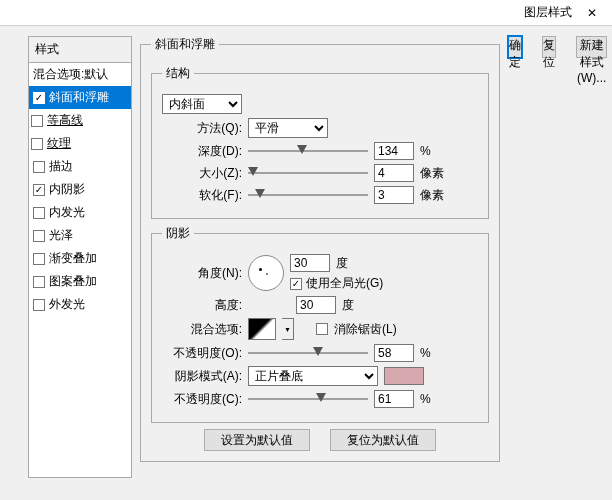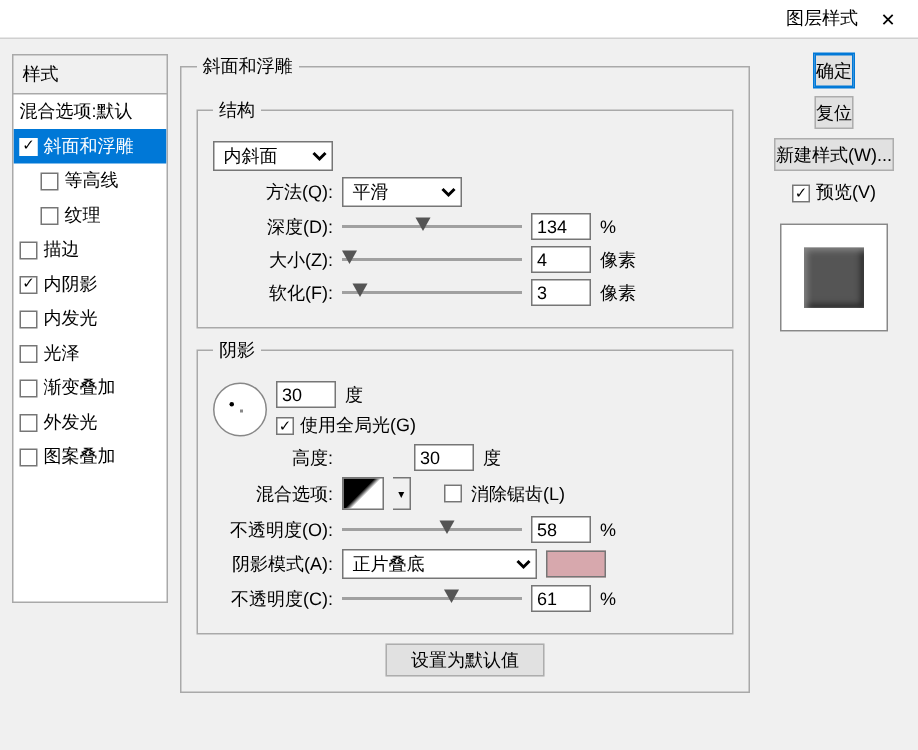--- a/index.html
+++ b/index.html
@@ -1,25 +1,25 @@
 <!DOCTYPE html>
 <html><head>
 <meta charset="utf-8">
 <style>
 * { box-sizing: border-box; margin: 0; padding: 0; font-family: "Microsoft YaHei", "SimSun", Arial, sans-serif; font-size: 12px; }
 body { background: #f0f0f0; width: 612px; height: 500px; overflow: hidden; }
 .titlebar { background: #fff; height: 26px; display: flex; align-items: center; justify-content: flex-end; border-bottom: 1px solid #d0d0d0; padding-left: 8px; }
 .titlebar .close { width: 40px; height: 26px; display: flex; align-items: center; justify-content: center; font-size: 14px; }
 .content { display: flex; height: 474px; padding: 10px 8px; gap: 8px; }
-.sidebar { width: 104px; }
+.sidebar { width: 104px; margin-left: 20px; }
 .sidebar-header { background: #f0f0f0; padding: 4px 6px; border: 1px solid #a9a9a9; border-bottom: none; }
-.stylelist { border: 1px solid #a9a9a9; background: #fff; height: 340px; overflow: auto; }
+.stylelist { border: 1px solid #a9a9a9; background: #fff; height: 416px; overflow: auto; }
 .stylelist .item { display: flex; align-items: center; padding: 3px 4px; gap: 4px; cursor: default; }
 .stylelist .item.selected { background: #0078d7; color: #fff; }
-.stylelist .item.indent { padding-left: 18px; }
+.stylelist .item.indent { padding-left: 2px; text-decoration: underline; }
 .stylelist .chk { width: 12px; height: 12px; border: 1px solid #767676; background: #fff; display: inline-flex; align-items: center; justify-content: center; font-size: 10px; line-height: 1; color: #000; }
 .stylelist .item.selected .chk { border-color: #fff; }
 .main { flex: 1; position: relative; }
 fieldset { border: 1px solid #a9a9a9; padding: 8px 10px 10px; margin-bottom: 8px; }
 fieldset > legend { padding: 0 4px; }
 fieldset.inner { margin: 4px 0 6px; }
 .row { display: flex; align-items: center; margin: 4px 0; gap: 6px; }
 .lbl { width: 80px; text-align: right; }
 select { height: 20px; border: 1px solid #767676; background: #fff; padding: 0 2px; }
 input[type=text] { height: 18px; border: 1px solid #767676; padding: 0 3px; text-align: left; background: #fff; }
@@ -30,21 +30,21 @@
 .radio { width: 12px; height: 12px; border: 1px solid #767676; border-radius: 50%; display: inline-flex; align-items: center; justify-content: center; }
 .radio.checked::after { content: ""; width: 6px; height: 6px; background: #000; border-radius: 50%; }
 .anglewidget { width: 36px; height: 36px; border: 1px solid #888; border-radius: 50%; position: relative; background: #fff; }
 .anglewidget::after { content: ""; position: absolute; width: 3px; height: 3px; background: #000; border-radius: 50%; left: 10px; top: 12px; }
 .anglewidget .dot2 { position: absolute; width: 2px; height: 2px; background: #888; left: 17px; top: 17px; }
 .contour { width: 28px; height: 22px; border: 1px solid #767676; background: linear-gradient(135deg, #000 0%, #000 45%, #fff 55%, #fff 100%); display: inline-block; }
 .contour-dd { width: 12px; height: 22px; border: 1px solid #767676; border-left: none; display: inline-flex; align-items: center; justify-content: center; font-size: 8px; }
 .swatch { width: 40px; height: 18px; border: 1px solid #767676; }
 .btnrow { display: flex; gap: 20px; justify-content: center; margin-top: 4px; }
 button.flat { background: #e1e1e1; border: 1px solid #adadad; height: 22px; padding: 0 16px; cursor: default; }
-.rightcol { width: 96px; display: flex; flex-direction: column; gap: 6px; align-items: center; }
+.rightcol { width: 96px; display: flex; flex-direction: row; gap: 20px; align-items: flex-start; }
 button.side { height: 22px; background: #e1e1e1; border: 1px solid #adadad; }
 button.side.primary { border: 1px solid #0078d7; outline: 1px solid #0078d7; }
 .previewbox { margin-top: 6px; align-self: center; width: 72px; height: 72px; border: 1px solid #888; background: #fff; display: flex; align-items: center; justify-content: center; }
 .previewinner { width: 40px; height: 40px; background: #555; box-shadow: inset 2px 2px 4px #888, inset -2px -2px 4px #222; }
 .chkline { display: flex; align-items: center; gap: 4px; justify-content: center; }
 .inline-chk { width: 12px; height: 12px; border: 1px solid #767676; background: #fff; display: inline-flex; align-items: center; justify-content: center; font-size: 10px; }
 </style>
 </head>
 <body>
 
@@ -89,25 +89,25 @@
         <div class="item">
           <span class="chk"></span>
           <span>光泽</span>
         </div>
         <div class="item">
           <span class="chk"></span>
           <span>渐变叠加</span>
         </div>
         <div class="item">
           <span class="chk"></span>
+          <span>图案叠加</span>
+        </div>
+        <div class="item">
+          <span class="chk"></span>
           <span>外发光</span>
-        </div>
-        <div class="item">
-          <span class="chk"></span>
-          <span>图案叠加</span>
         </div>
       </div>
   </div>
 
   <div class="main">
     <fieldset>
       <legend>斜面和浮雕</legend>
 
       <fieldset class="inner">
         <legend>结构</legend>
@@ -148,20 +148,21 @@
             </div>
           <input type="text" style="width: 40px;" value="3">
           <span>像素</span>
         </div>
       </fieldset>
 
       <fieldset class="inner">
         <legend>阴影</legend>
 
         <div class="row">
+          <span class="lbl">角度(N):</span>
           <div class="anglewidget">
               <span class="dot2"></span>
             </div>
           <div style="display:flex;flex-direction:column;gap:3px">
             <div style="display:flex;align-items:center;gap:6px">
               <input type="text" style="width: 40px;" value="30">
               <span>度</span>
             </div>
             <div style="display:flex;align-items:center;gap:4px">
               <span class="inline-chk">✓</span>
@@ -205,20 +206,21 @@
                 <div class="slider-thumb" style="left: 61%;"></div>
               </div>
             </div>
           <input type="text" style="width: 40px;" value="61">
           <span>%</span>
         </div>
       </fieldset>
 
       <div class="btnrow">
         <button class="flat">设置为默认值</button>
+        <button class="flat">复位为默认值</button>
       </div>
     </fieldset>
   </div>
 
   <div class="rightcol">
     <button class="side primary">确定</button>
     <button class="side">复位</button>
     <button class="side">新建样式(W)...</button>
     <div class="chkline">
       <span class="inline-chk">✓</span>

